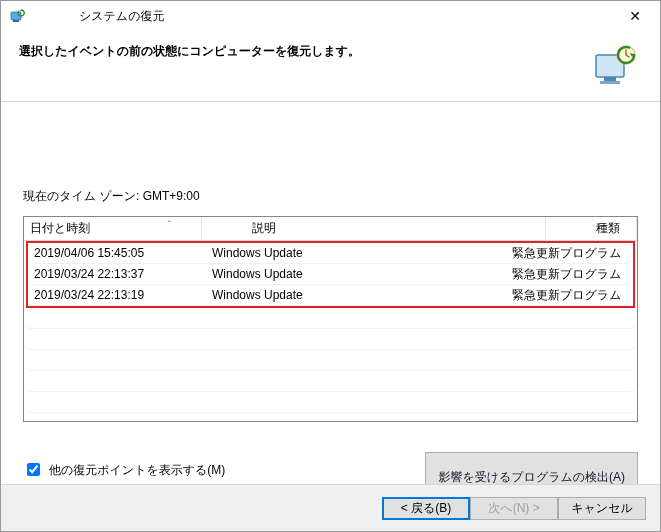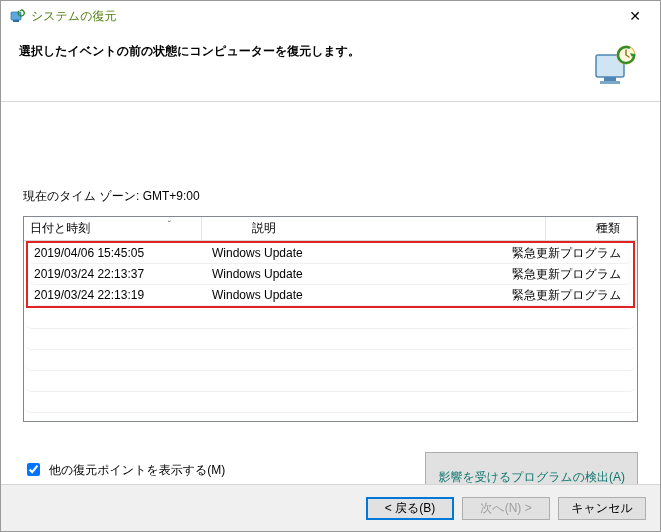--- a/index.html
+++ b/index.html
@@ -13,21 +13,21 @@
     border: 1px solid #999;
     position: relative;
   }
   .titlebar {
     height: 30px;
     display: flex; align-items: center;
     padding: 0 4px 0 8px;
     background: #fff;
   }
   .titlebar .sys-icon { width: 16px; height: 16px; margin-right: 6px; display: flex; align-items: center; justify-content: center; }
-  .titlebar .title { flex: 1; font-size: 12px; color: #4d7c0f; }
+  .titlebar .title { flex: 1; font-size: 12px; color: #000000; margin-left: 48px; }
   .titlebar .close {
     width: 42px; height: 28px; display: flex; align-items: center; justify-content: center;
     font-size: 14px; color: #000; cursor: default;
   }
   .header {
     padding: 10px 18px 12px 18px;
     display: flex; align-items: flex-start;
     border-bottom: 1px solid #d7d7d7;
     min-height: 66px;
   }
@@ -80,30 +80,30 @@
   .tbody .td { padding: 0 6px; font-size: 12px; }
   .tbody-rest .tr { height: 21px; }
   .checkbox-row {
     display: flex; align-items: center; justify-content: space-between;
     padding: 30px 22px 0 22px;
   }
   .cb-wrap { display: flex; align-items: flex-end; gap: 6px; }
   .cb-wrap input { width: 13px; height: 13px; }
   .scan-btn {
     height: 30px; min-width: 200px; padding: 16px 12px;
-    background: #e1e1e1; border: 1px solid #adadad; color: #0f766e;
+    background: #e1e1e1; border: 1px solid #adadad; color: #0f172a;
     font-family: inherit; font-size: 12px;
   }
   .footer {
     position: absolute; left: 0; right: 0; bottom: 0;
     height: 47px;
     border-top: 1px solid #d7d7d7;
     background: #f0f0f0;
     display: flex; align-items: center; justify-content: flex-end;
-    padding: 0 14px; gap: 8px;
+    padding: 0 14px; 
   }
   .footer button {
     height: 23px; min-width: 88px; padding: 0 12px;
     background: #e1e1e1; border: 1px solid #adadad;
     font-family: inherit; font-size: 12px;
   }
   .footer button.primary { border: 1px solid #0078d7; box-shadow: inset 0 0 0 1px #0078d7; }
   .footer button.disabled { color: #9f9f9f; }
 </style>
 </head>

